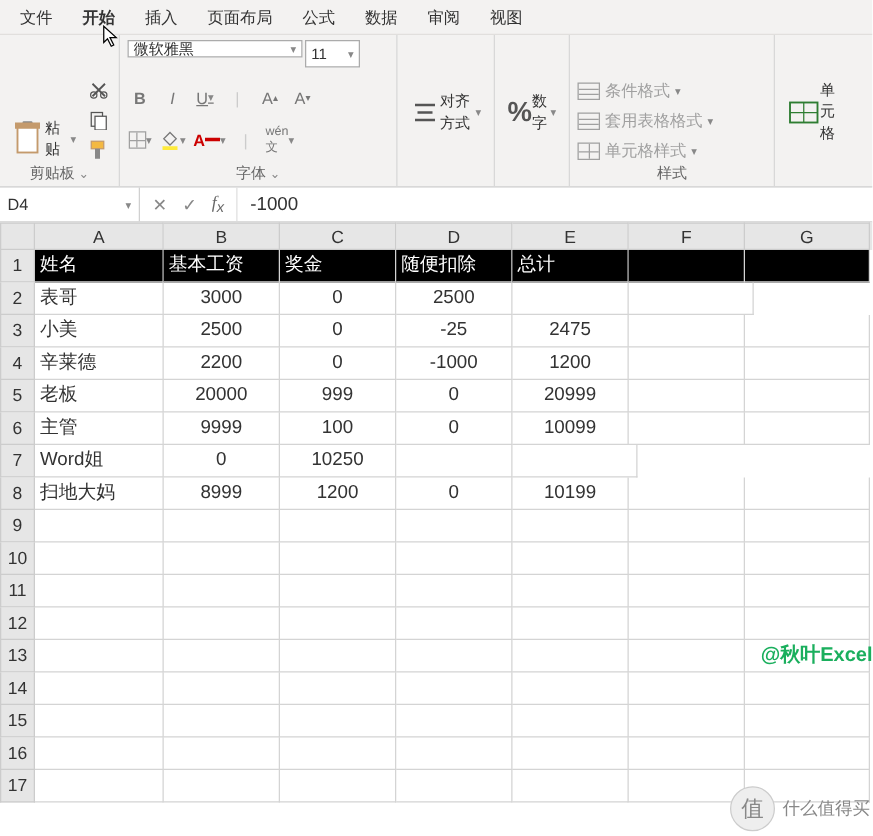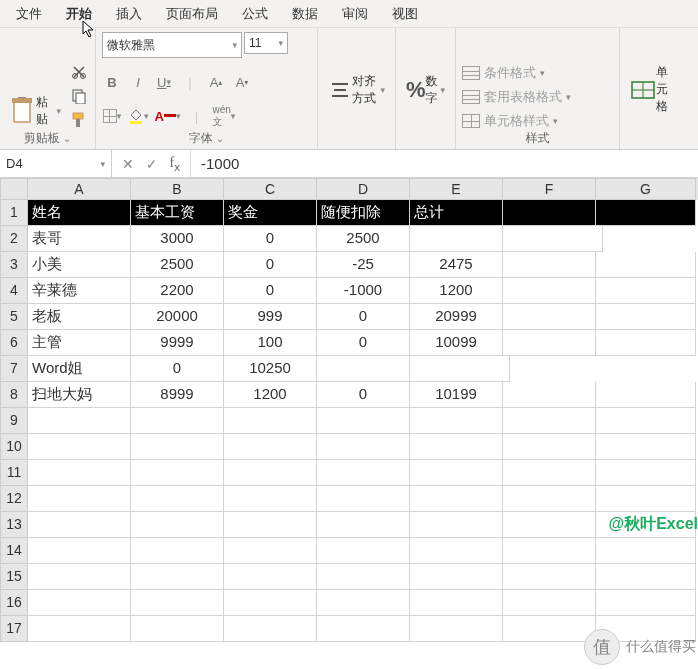--- a/index.html
+++ b/index.html
@@ -16,42 +16,42 @@
 .group-body { flex: 1; display: flex; align-items: flex-end; gap: 4px; }
 
 .big-btn { display: flex; flex-direction: row; align-items: center; justify-content: center; padding: 2px 4px; min-width: 38px; cursor: pointer; }
 .big-btn .icn { height: 32px; display: flex; align-items: center; justify-content: center; }
 .big-btn .lbl { font-size: 12px; display: flex; align-items: center; gap: 2px; }
 
 .mini-col { display: flex; flex-direction: column; gap: 4px; padding-top: 4px; }
 .mini { width: 20px; height: 20px; display: flex; align-items: center; justify-content: center; cursor: pointer; font-size: 14px; color: #555; }
 
 .font-group .row1 { display: flex; gap: 2px; }
-.font-select { width: 140px; height: 26px; border: 1px solid #ababab; background: #fff; font-size: 12px; padding: 0 4px; display: flex; align-items: center; justify-content: space-between; }
+.font-select { width: 140px; height: 14px; border: 1px solid #ababab; background: #fff; font-size: 12px; padding: 0 4px; display: flex; align-items: center; justify-content: space-between; }
 .size-select { width: 44px; height: 22px; border: 1px solid #ababab; background: #fff; font-size: 12px; padding: 0 4px; display: flex; align-items: center; justify-content: space-between; }
 .font-btns { display: flex; gap: 6px; margin-top: 10px; }
 .fb { min-width: 20px; height: 20px; display: flex; align-items: center; justify-content: center; cursor: pointer; color: #777; font-size: 13px; }
 .font-btns2 { display: flex; gap: 6px; margin-top: 10px; }
 
 .styles-list { display: flex; flex-direction: column; gap: 6px; padding-top: 4px; }
 .style-item { display: flex; align-items: center; gap: 4px; color: #a0a0a0; font-size: 13px; cursor: pointer; }
 .style-item .sicn { width: 18px; height: 14px; border: 1px solid #a0a0a0; display: inline-flex; position: relative; }
 .style-item .sicn::before, .style-item .sicn::after { content:''; position:absolute; background:#a0a0a0; }
 .style-item .sicn::before { width:100%; height:1px; top:4px; }
 .style-item .sicn::after { width:100%; height:1px; top:8px; }
 .grid-icn { width:18px; height:14px; border:1px solid #a0a0a0; background: linear-gradient(#a0a0a0,#a0a0a0) center/1px 100% no-repeat, linear-gradient(#a0a0a0,#a0a0a0) center/100% 1px no-repeat; }
 
 .dd { font-size: 9px; color: #888; }
 .corner-dd { font-size: 10px; color: #888; cursor: pointer; }
 
 .formula-bar { height: 28px; border-bottom: 1px solid #d0d0d0; display: flex; align-items: stretch; }
 .name-box { width: 112px; border-right: 1px solid #d0d0d0; display: flex; align-items: center; padding: 0 6px; justify-content: space-between; }
 .fb-btns { display: flex; align-items: center; gap: 12px; padding: 0 10px; border-right: 1px solid #e0e0e0; color: #888; }
 .fb-btns span { cursor: pointer; font-size: 14px; }
-.fx { font-family: serif; color: #666; font-size: 15px; }
+.fx { font-style: italic; font-family: serif; color: #666; font-size: 15px; }
 .formula-input { flex: 1; display: flex; align-items: center; padding: 0 10px; font-size: 15px; }
 
 .sheet { position: relative; }
 .col-headers { display: flex; height: 22px; background: #e6e6e6; }
 .corner { width: 28px; border: 1px solid #ccc; background: #e6e6e6; }
 .col-h { border: 1px solid #ccc; border-left: none; text-align: center; line-height: 20px; font-size: 14px; color: #333; background: #e6e6e6; }
 .row { display: flex; height: 26px; }
 .row-h { width: 28px; border: 1px solid #ccc; border-top: none; text-align: center; line-height: 24px; font-size: 14px; background: #e6e6e6; }
 .cell { border-right: 1px solid #d4d4d4; border-bottom: 1px solid #d4d4d4; padding: 0 4px; line-height: 24px; font-size: 15px; overflow: hidden; white-space: nowrap; }
 .hdr-row .cell { background: #000; color: #fff; font-weight: normal; }

